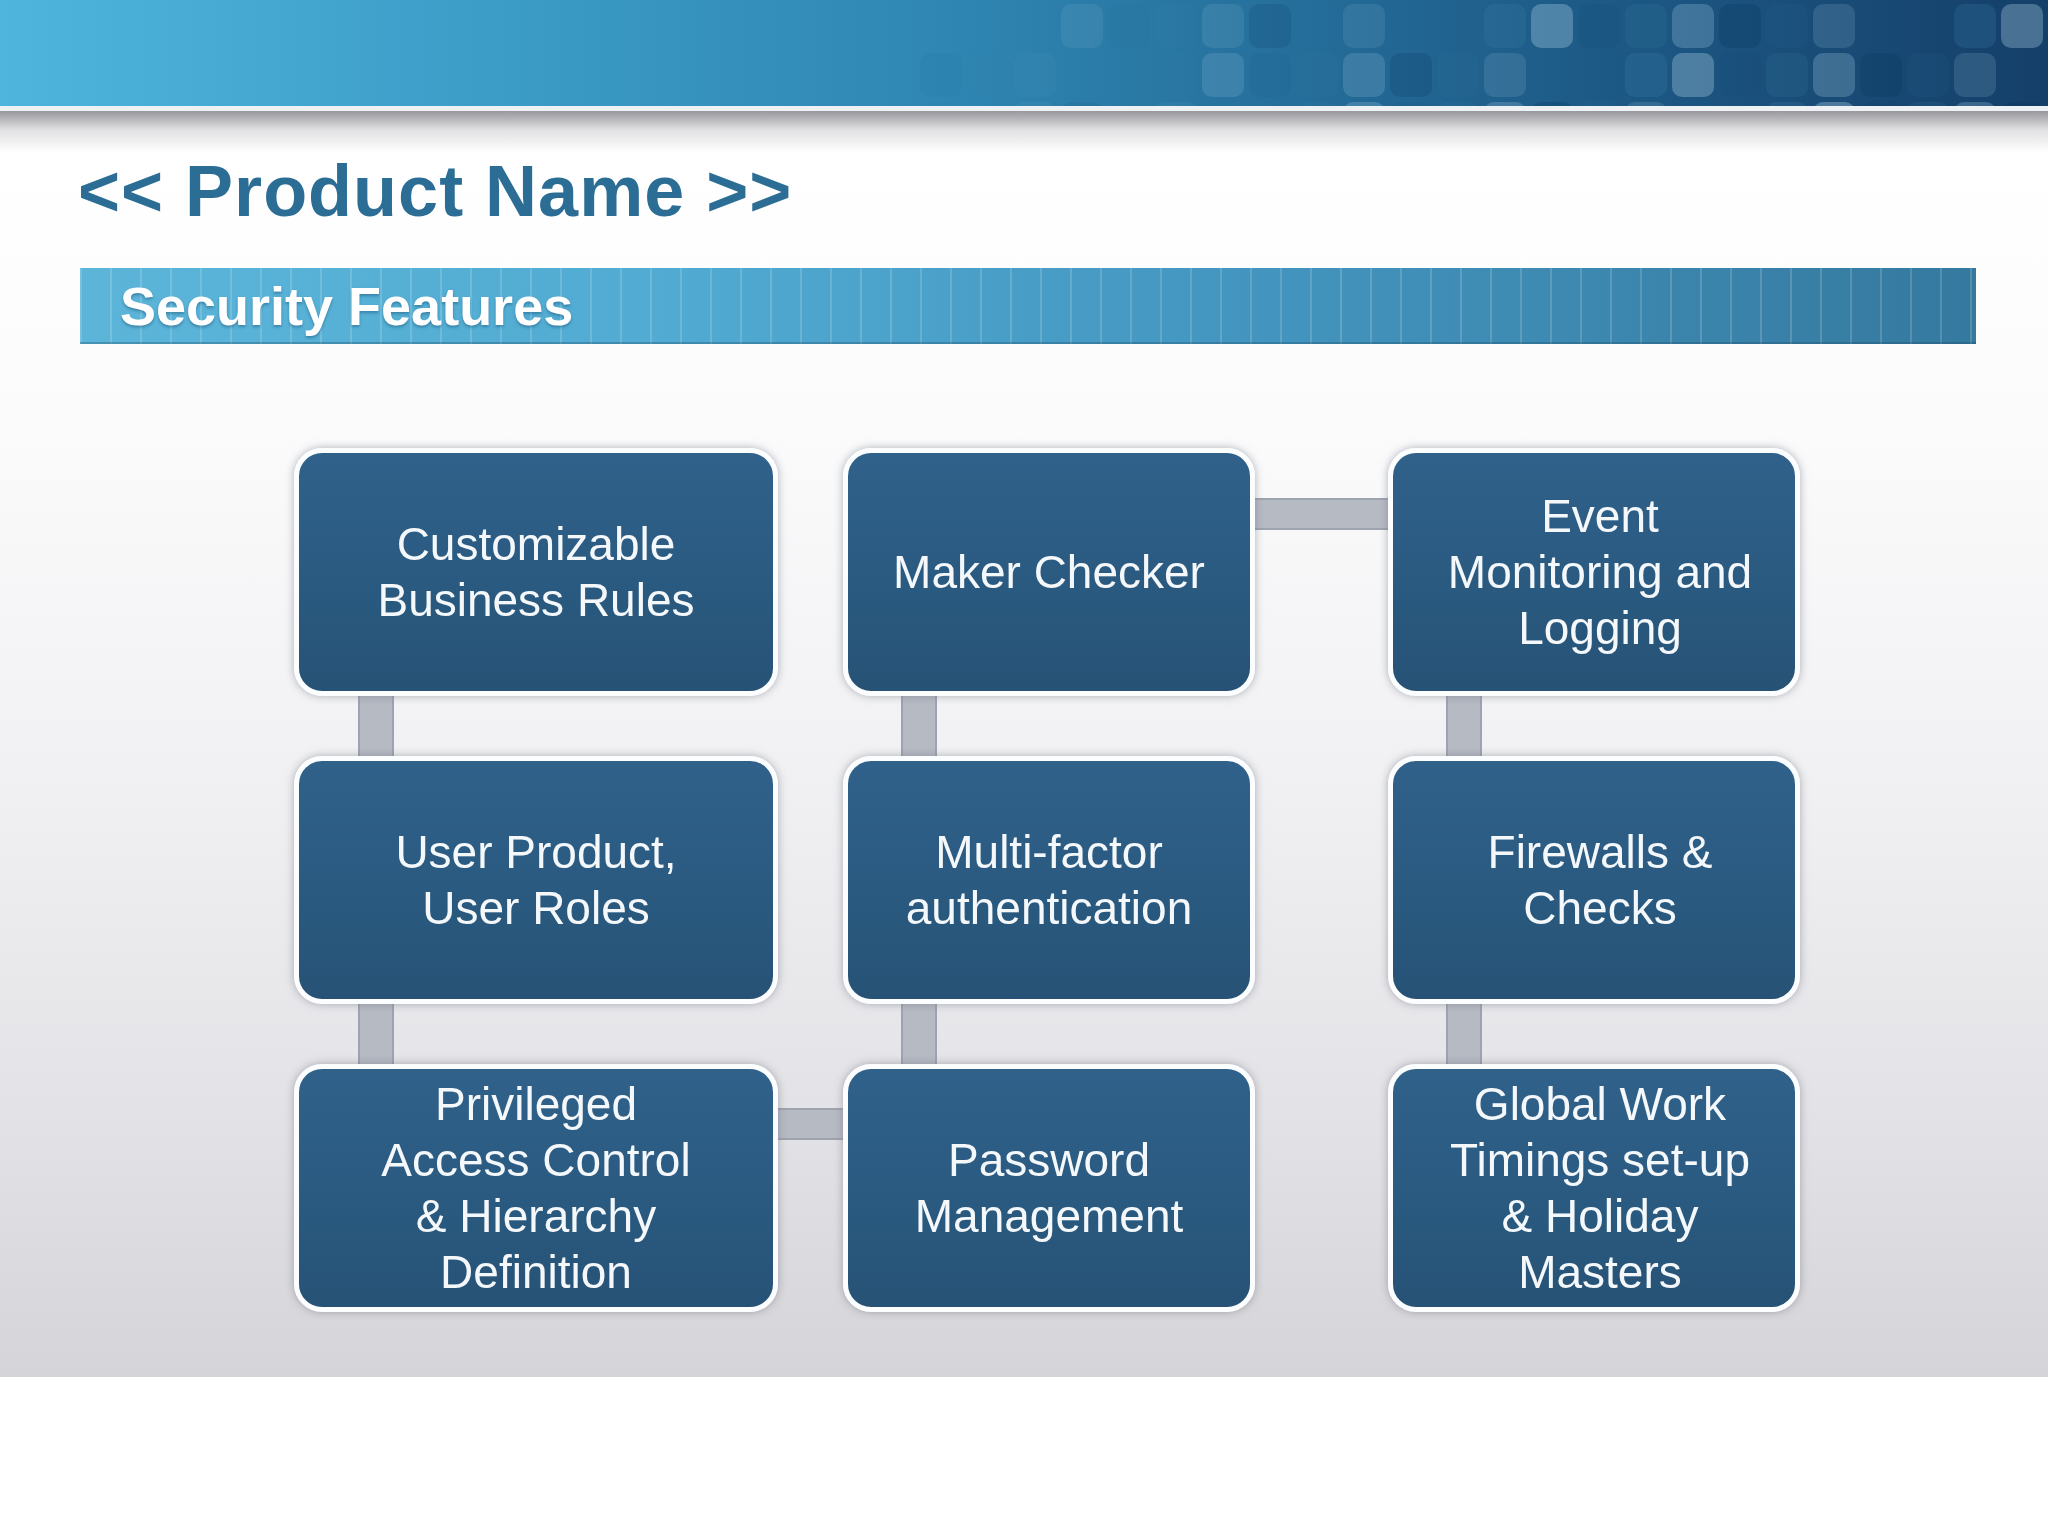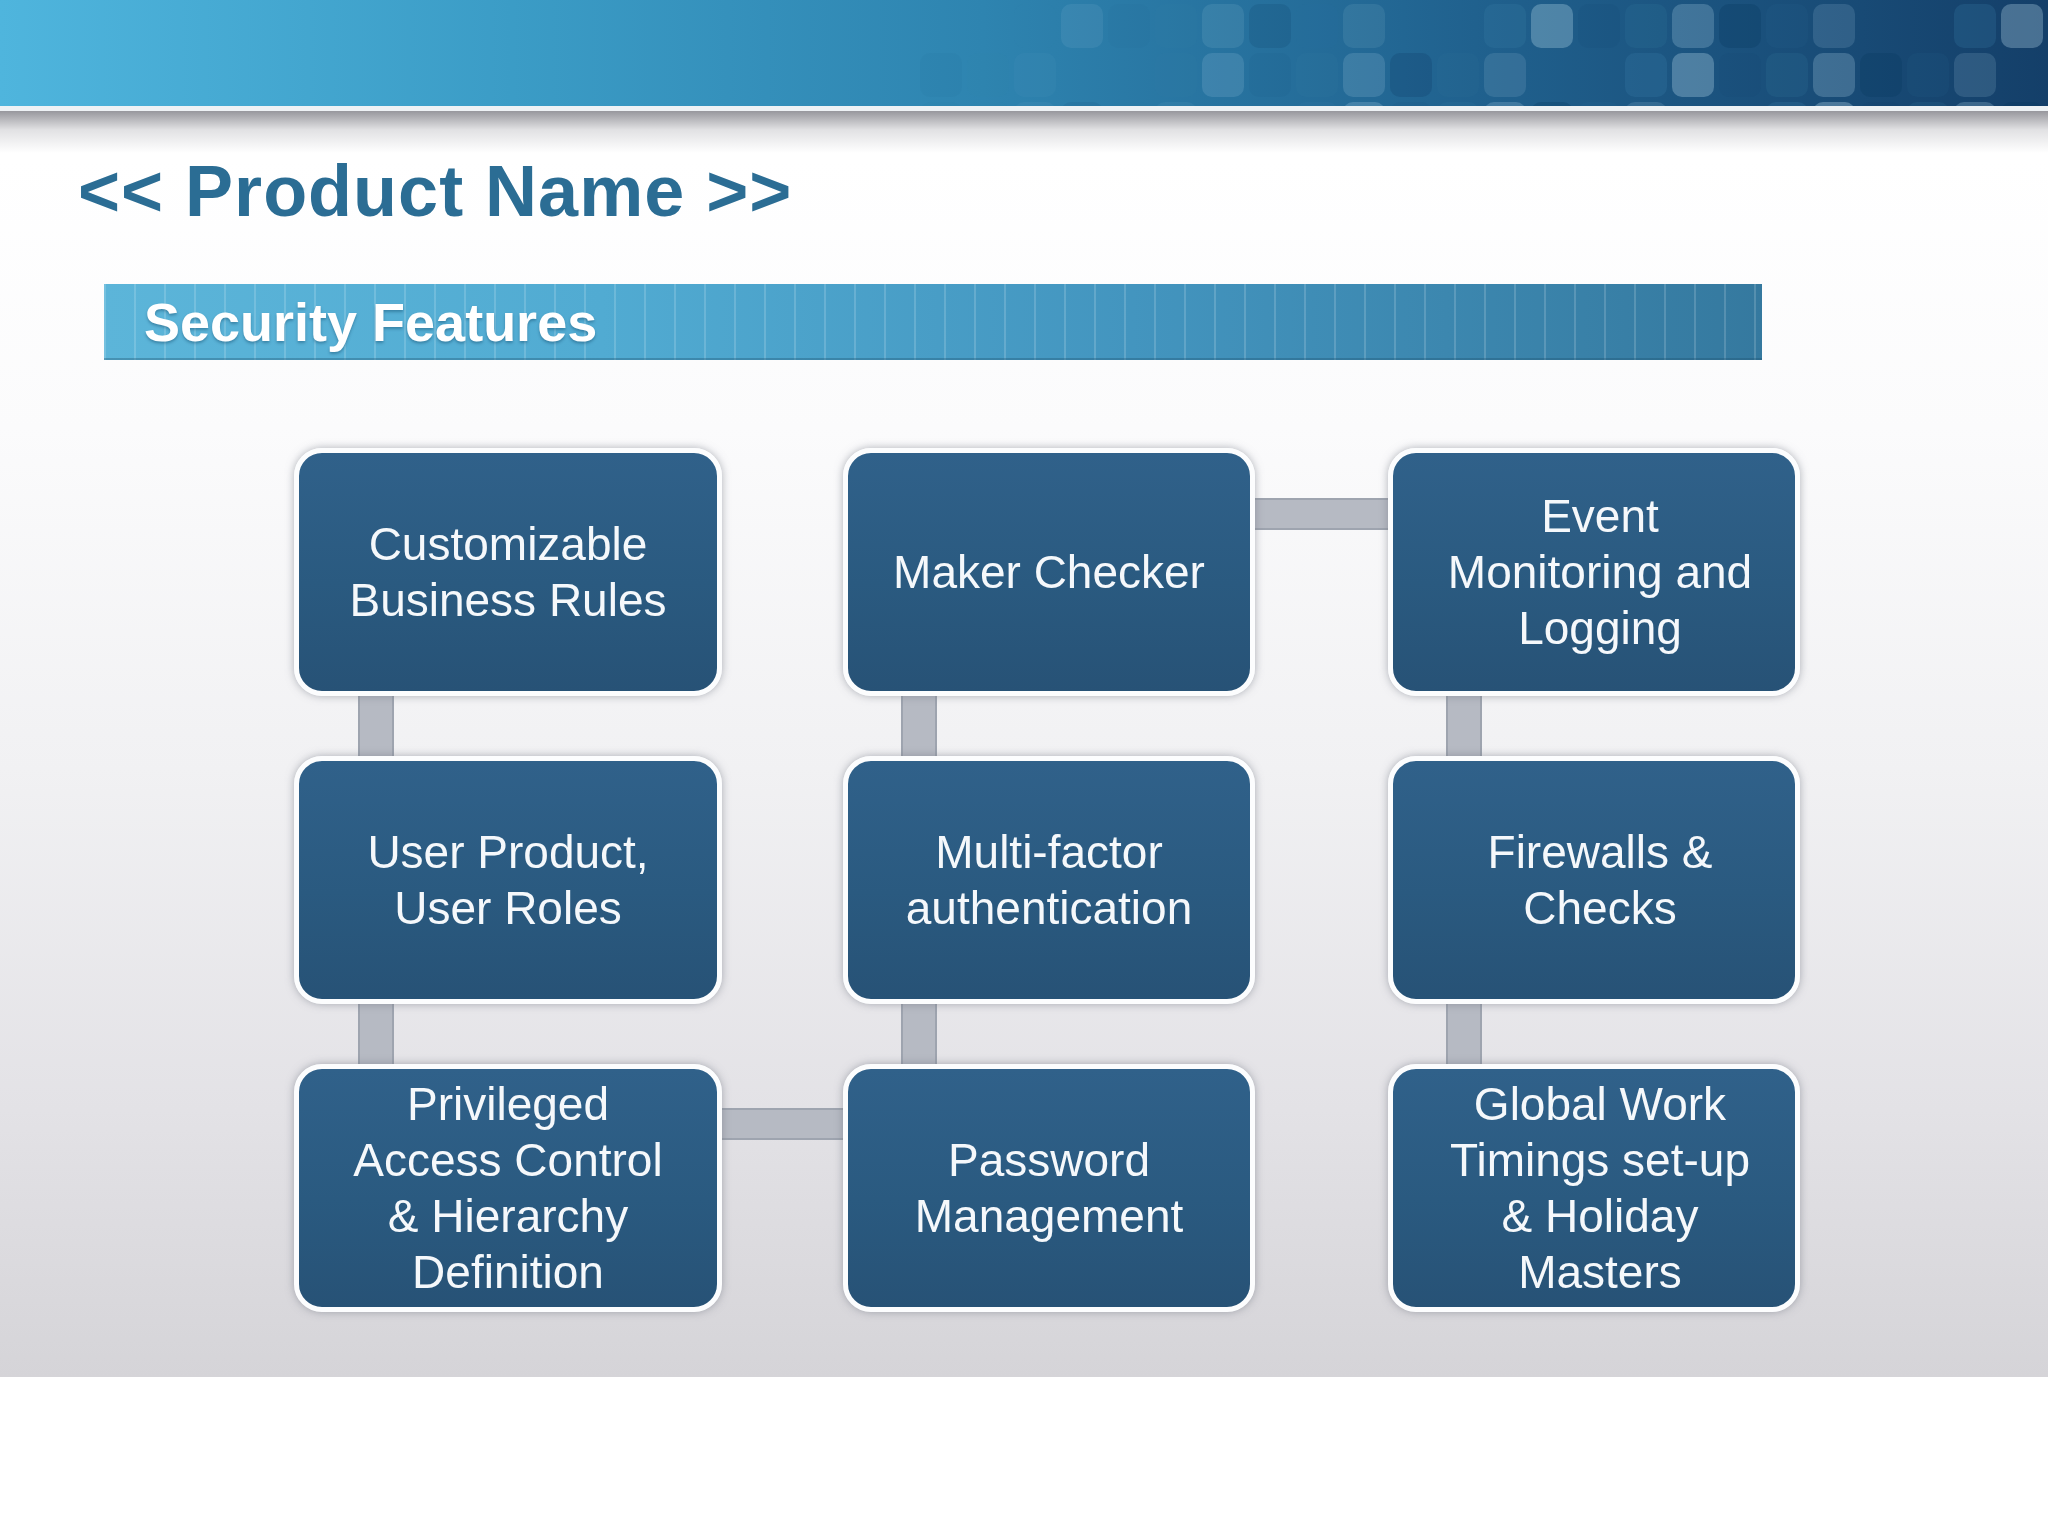--- a/index.html
+++ b/index.html
@@ -25,42 +25,41 @@
   .banner-shadow{
     position:absolute; left:0; top:111px; width:2048px; height:42px;
     background:linear-gradient(180deg,rgba(125,125,132,0.8) 0%,rgba(170,170,176,0.35) 45%,rgba(255,255,255,0) 100%);
   }
   .page-title{
     position:absolute; left:78px; top:150px; font-size:72px; font-weight:bold;
     color:#2b6d94; letter-spacing:1px; white-space:nowrap;
   }
   
   .section-bar{
-    position:absolute; left:80px; top:284px; width:1658px; height:74px;
+    position:absolute; left:80px; top:268px; width:1896px; height:74px;
     background:
       repeating-linear-gradient(90deg, rgba(255,255,255,0.16) 0 2px, rgba(255,255,255,0) 2px 30px),
       linear-gradient(90deg,#5cb5d9 0%,#51abd2 30%,#4395bf 62%,#35799f 100%);
     border-bottom:2px solid rgba(30,80,110,0.35);
-    margin-left:24px;
   }
   .section-title{
     position:absolute; left:40px; top:7px; font-size:54px; font-weight:bold; color:#ffffff;
     text-shadow:0 2px 3px rgba(0,50,80,0.35); white-space:nowrap;
   }
   
   .box{
     position:absolute; box-sizing:border-box; z-index:2;
     background:linear-gradient(180deg,#30618a 0%,#2a5a80 55%,#275276 100%);
     border:5px solid #fcfdfe; border-radius:28px;
     box-shadow:0 0 9px rgba(110,115,128,0.55);
     color:#f5f8fb; font-size:46px; line-height:1.22; text-align:center;
     display:flex; align-items:center; justify-content:center;
     white-space:pre-line; padding:0 8px;
   }
-  .c1{left:294px; width:428px;} .c2{left:843px; width:412px;} .c3{left:1388px; width:412px;padding-left:20px;}
+  .c1{left:294px; width:484px;} .c2{left:843px; width:412px;} .c3{left:1388px; width:412px;padding-left:20px;}
   .r1{top:448px; height:248px;} .r2{top:756px; height:248px;} .r3{top:1064px; height:248px;}
   
   .conn{position:absolute; z-index:1; background:#b6bac3; box-sizing:border-box;}
   .vconn{width:36px; border-left:2px solid #9ea4af; border-right:2px solid #9ea4af;}
   .hconn{height:32px; border-top:2px solid #9ea4af; border-bottom:2px solid #9ea4af;}
   .v-c1{left:358px;} .v-c2{left:901px;} .v-c3{left:1446px;}
   .v-g1{top:694px; height:66px;} .v-g2{top:1002px; height:66px;}
   .h-r1{top:498px; left:1253px; width:139px;}
   .h-r3{top:1108px; left:700px; width:147px;}
 </style>

